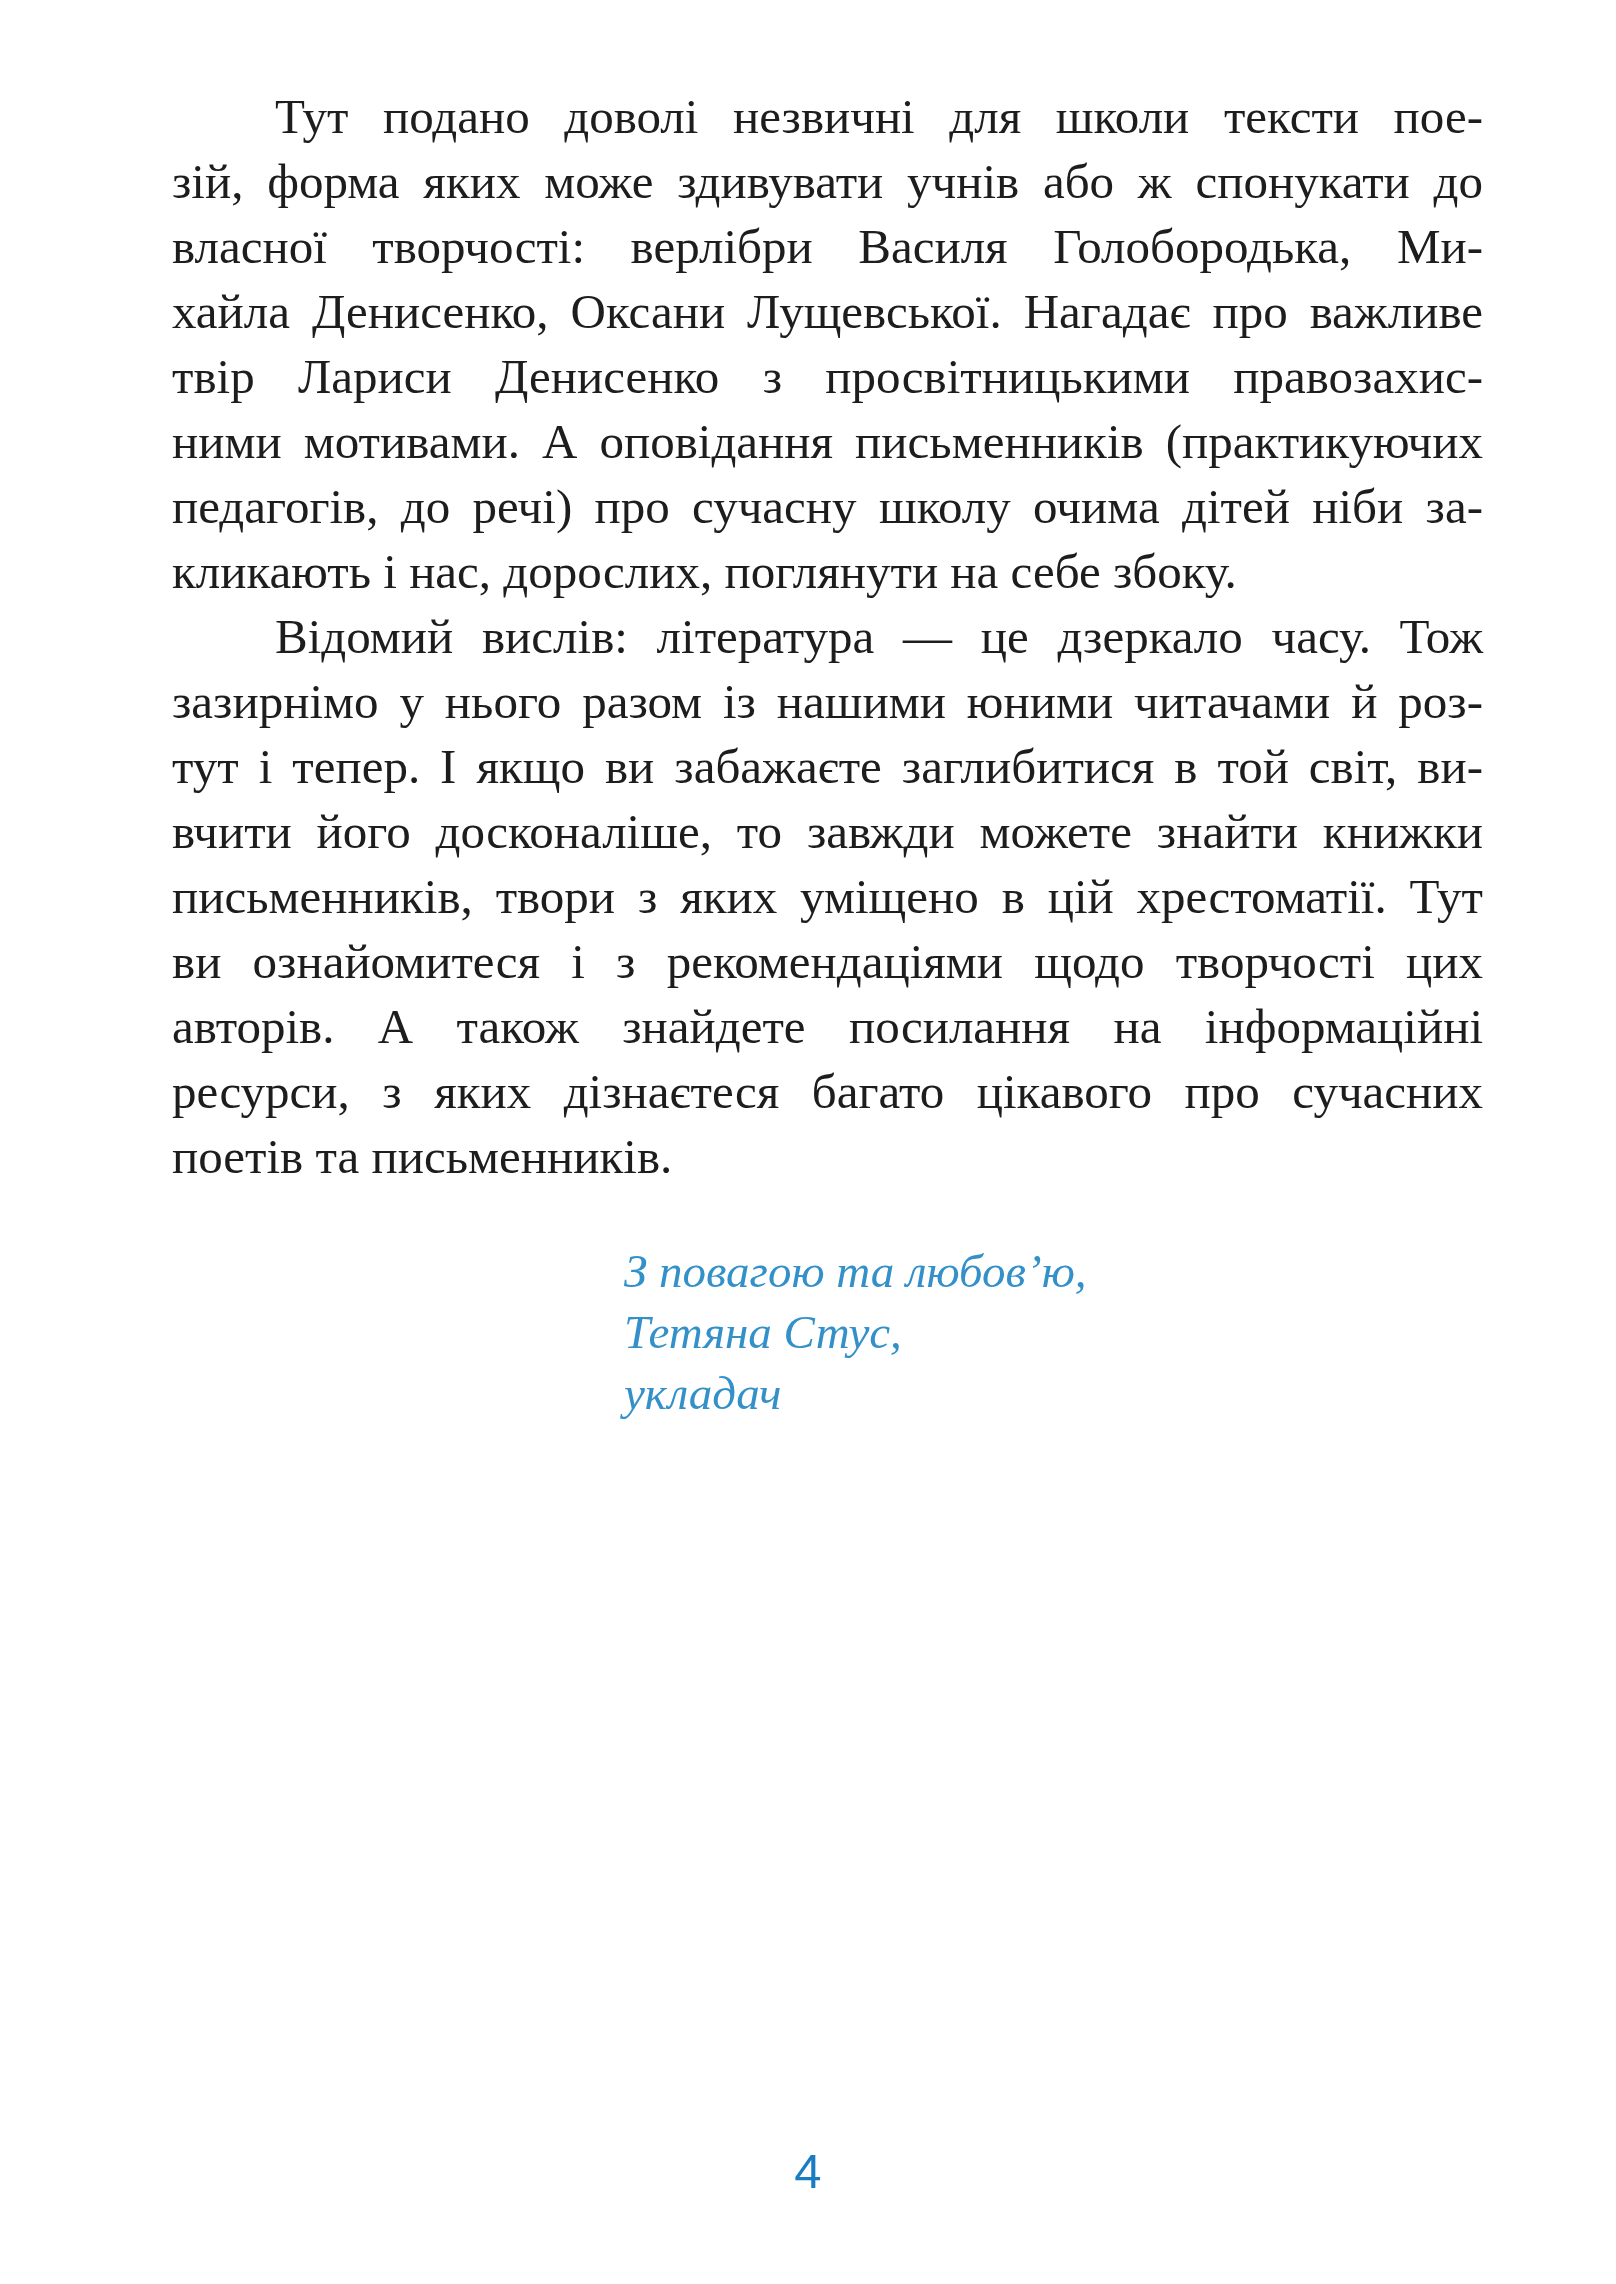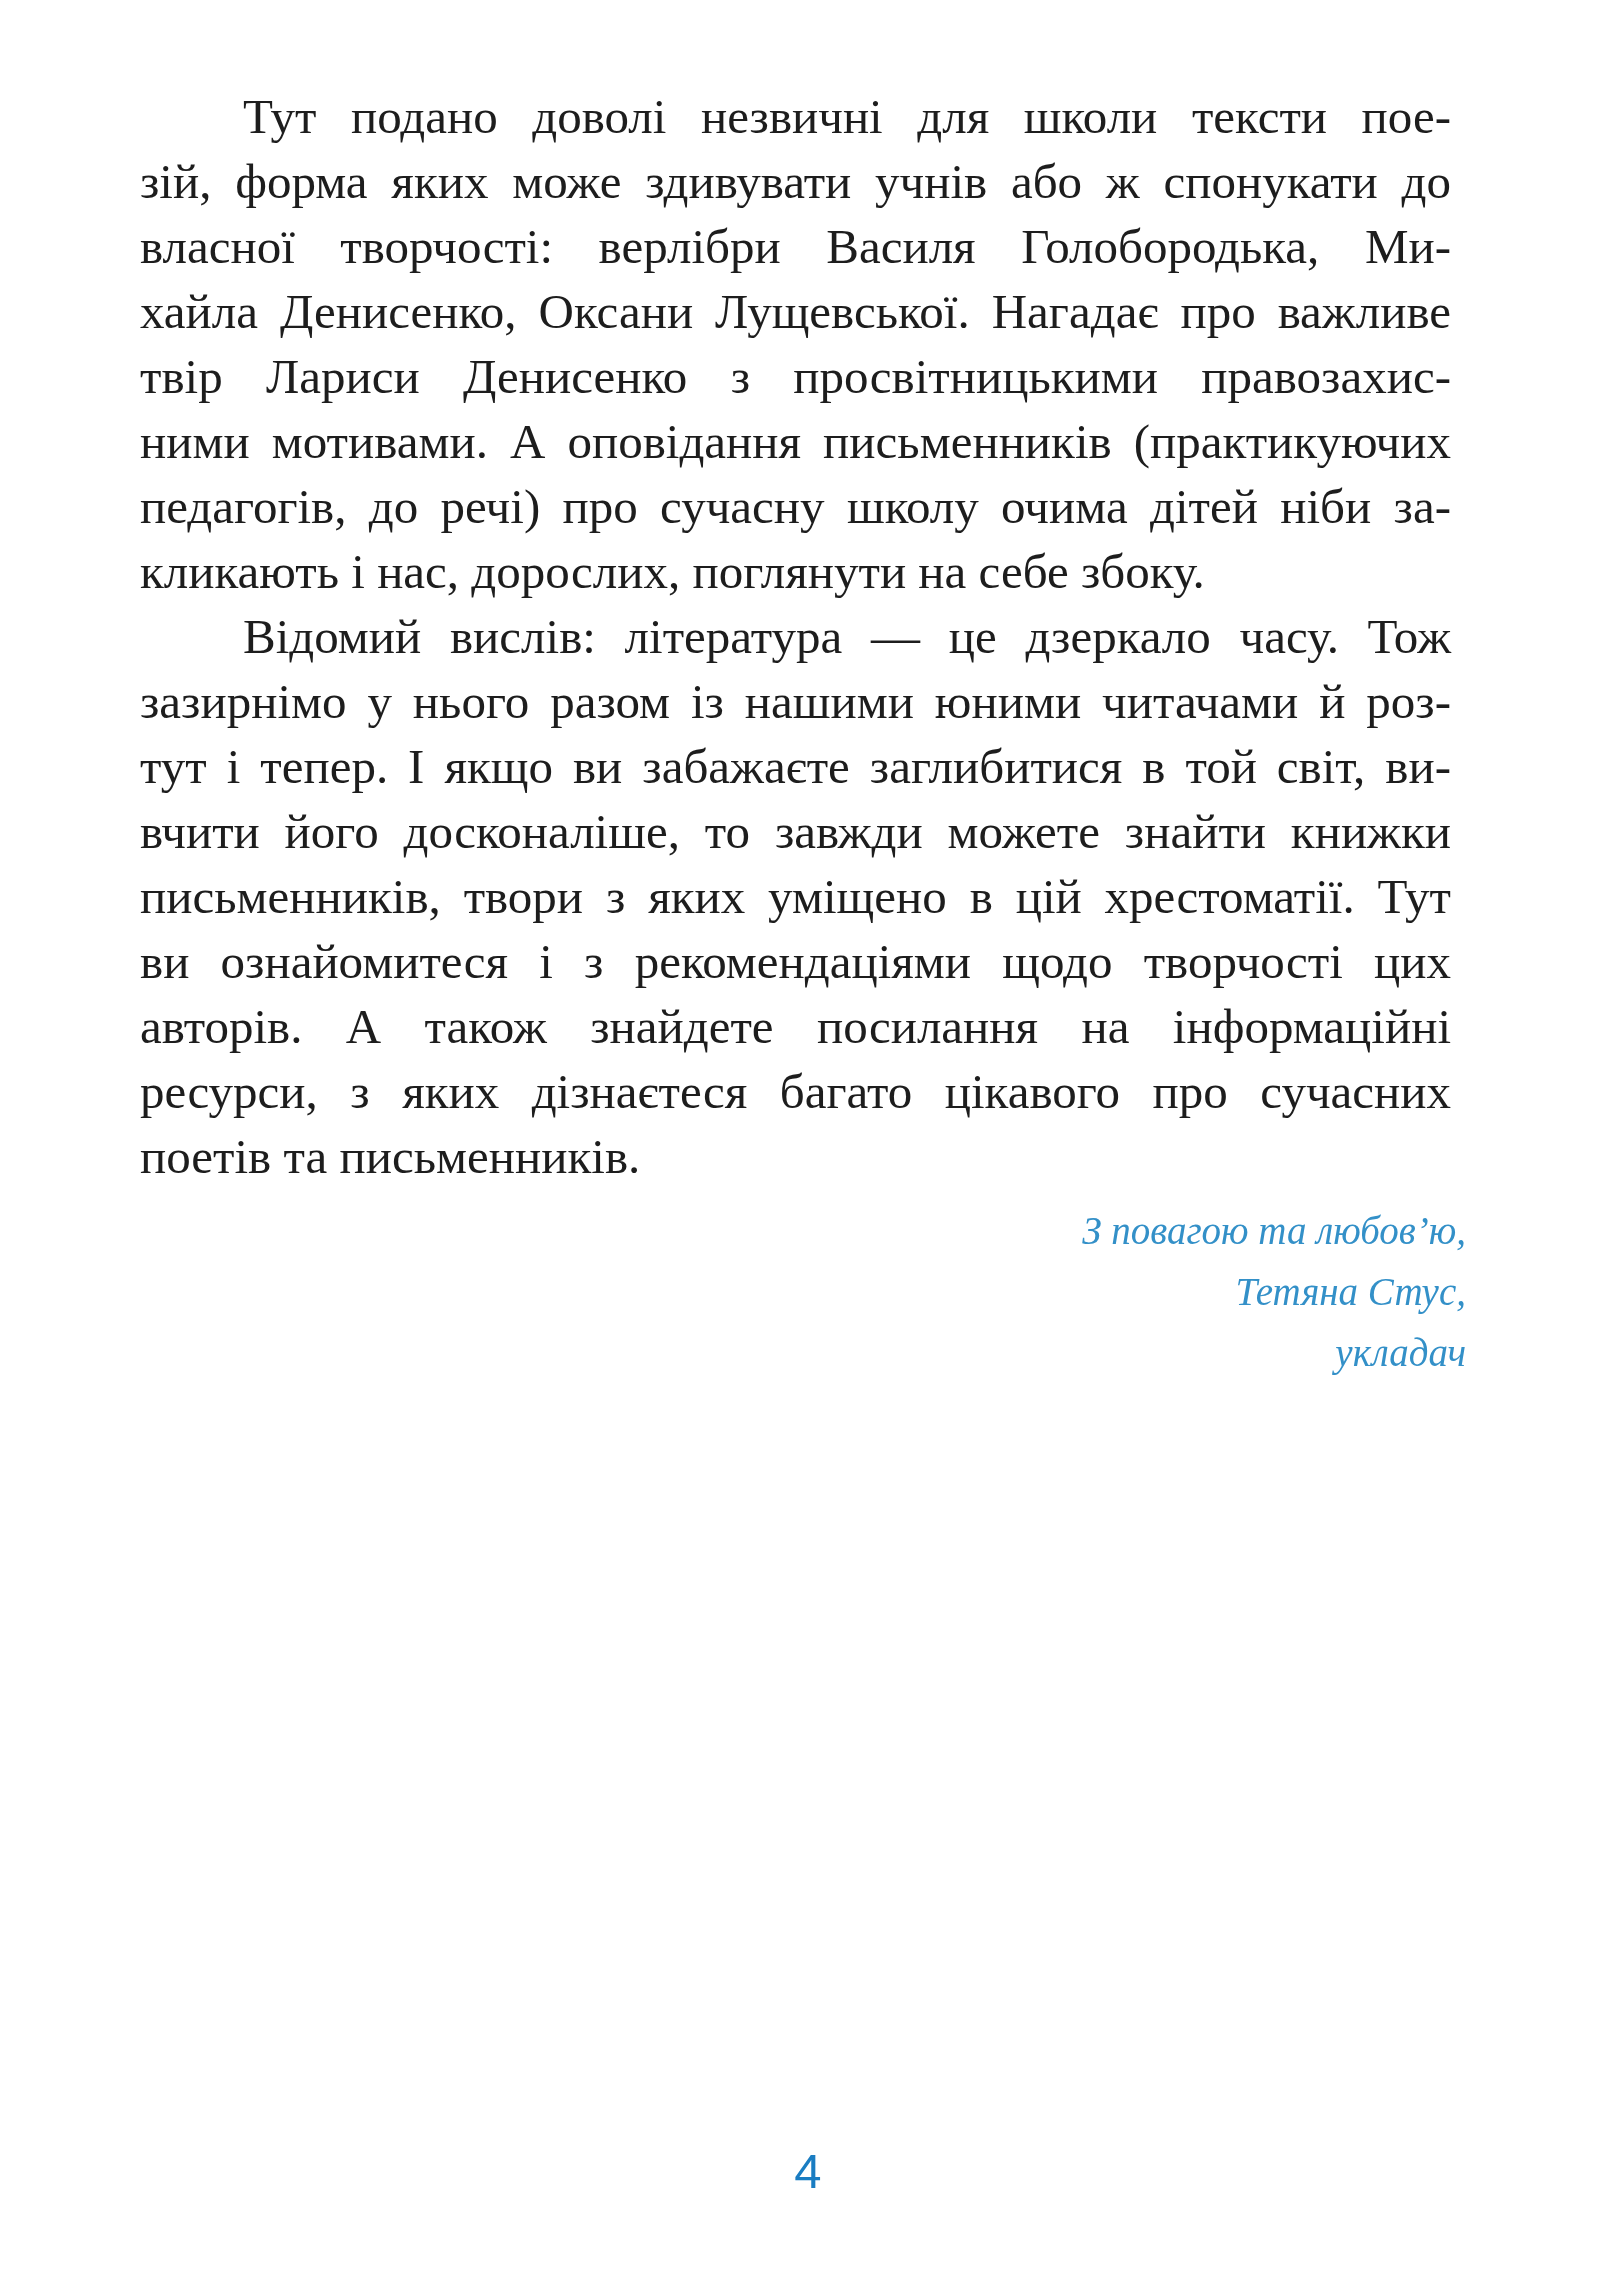--- a/index.html
+++ b/index.html
@@ -7,21 +7,21 @@
     position: relative;
     width: 1616px;
     height: 2284px;
     background: #ffffff;
     font-family: "Liberation Serif", serif;
     color: #1d1d1d;
     overflow: hidden;
   }
   .text-block {
     position: absolute;
-    left: 140px;
+    left: 172px;
     top: 84px;
     width: 1311px;
   }
   .para { margin: 0; padding: 0; }
   .tline {
     font-size: 49px;
     line-height: 65px;
     text-align: justify;
     text-align-last: justify;
     -moz-text-align-last: justify;
@@ -30,25 +30,24 @@
   .tline.indent { text-indent: 103px; }
   .tline.para-end {
     text-align: left;
     text-align-last: left;
     font-family: Liberation Serif, serif;
     -moz-text-align-last: left;
   }
   .signature {
     position: absolute;
     right: 150px;
-    top: 1200px;
+    top: 1241px;
     width: 842px;
-    text-align: right;
     font-style: italic;
-    font-size: 39px;
+    font-size: 47px;
     line-height: 61px;
     color: #3390c8;
   }
   .page-number {
     position: absolute;
     left: 0;
     top: 2143px;
     width: 100%;
     text-align: center;
     font-family: "Liberation Sans", sans-serif;

